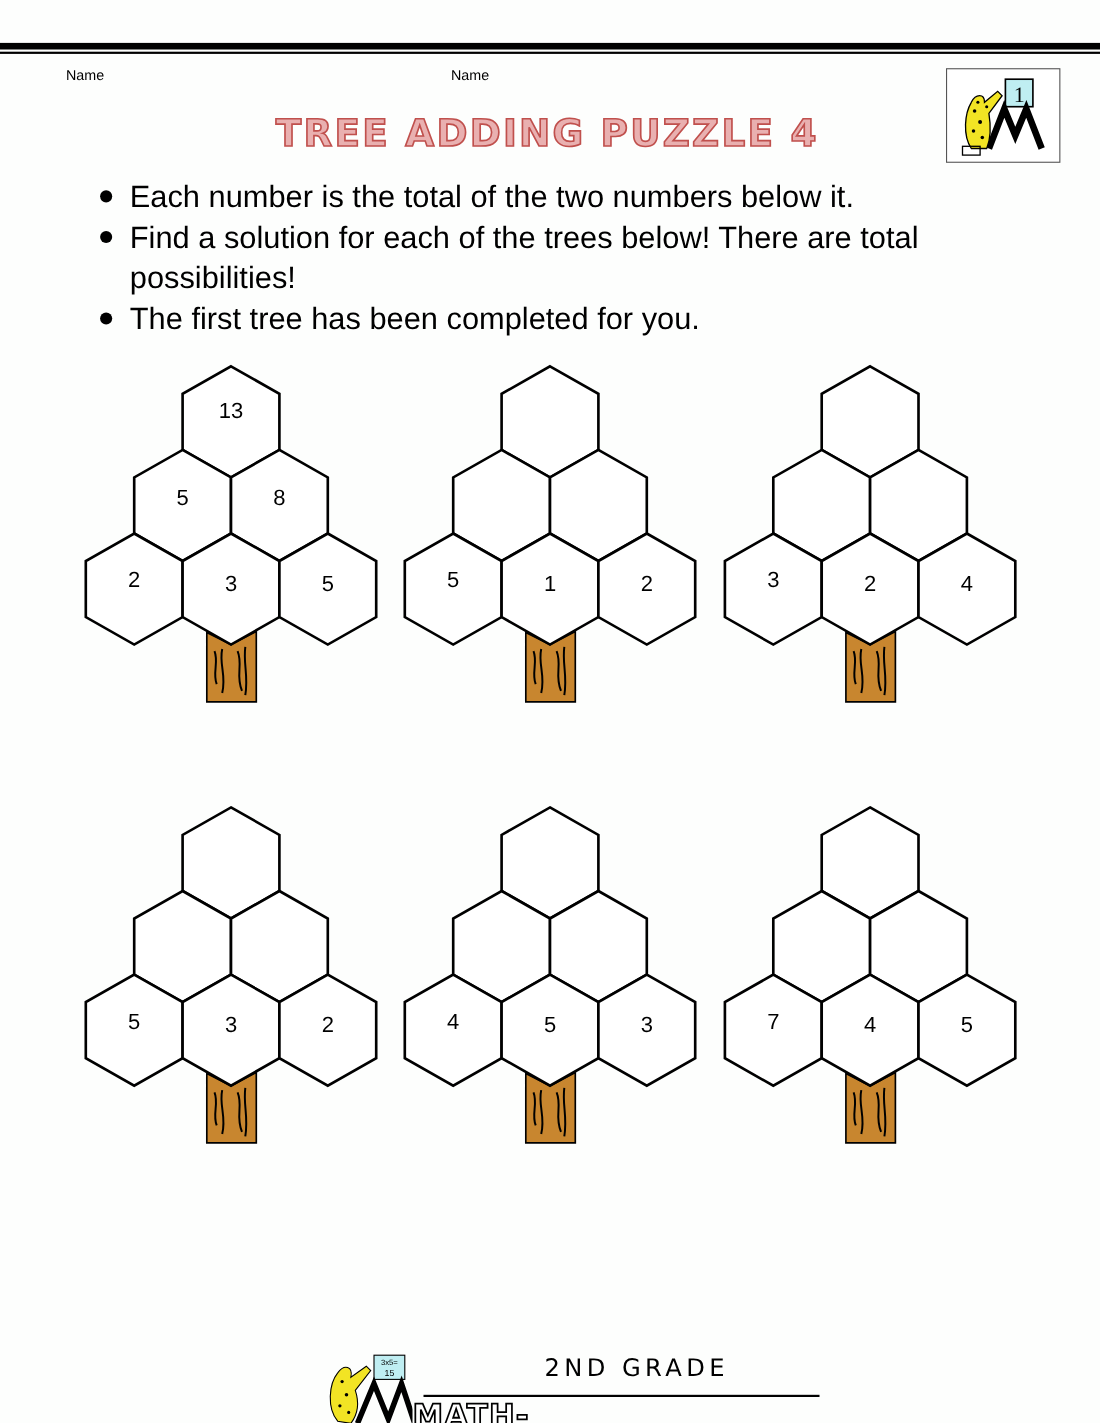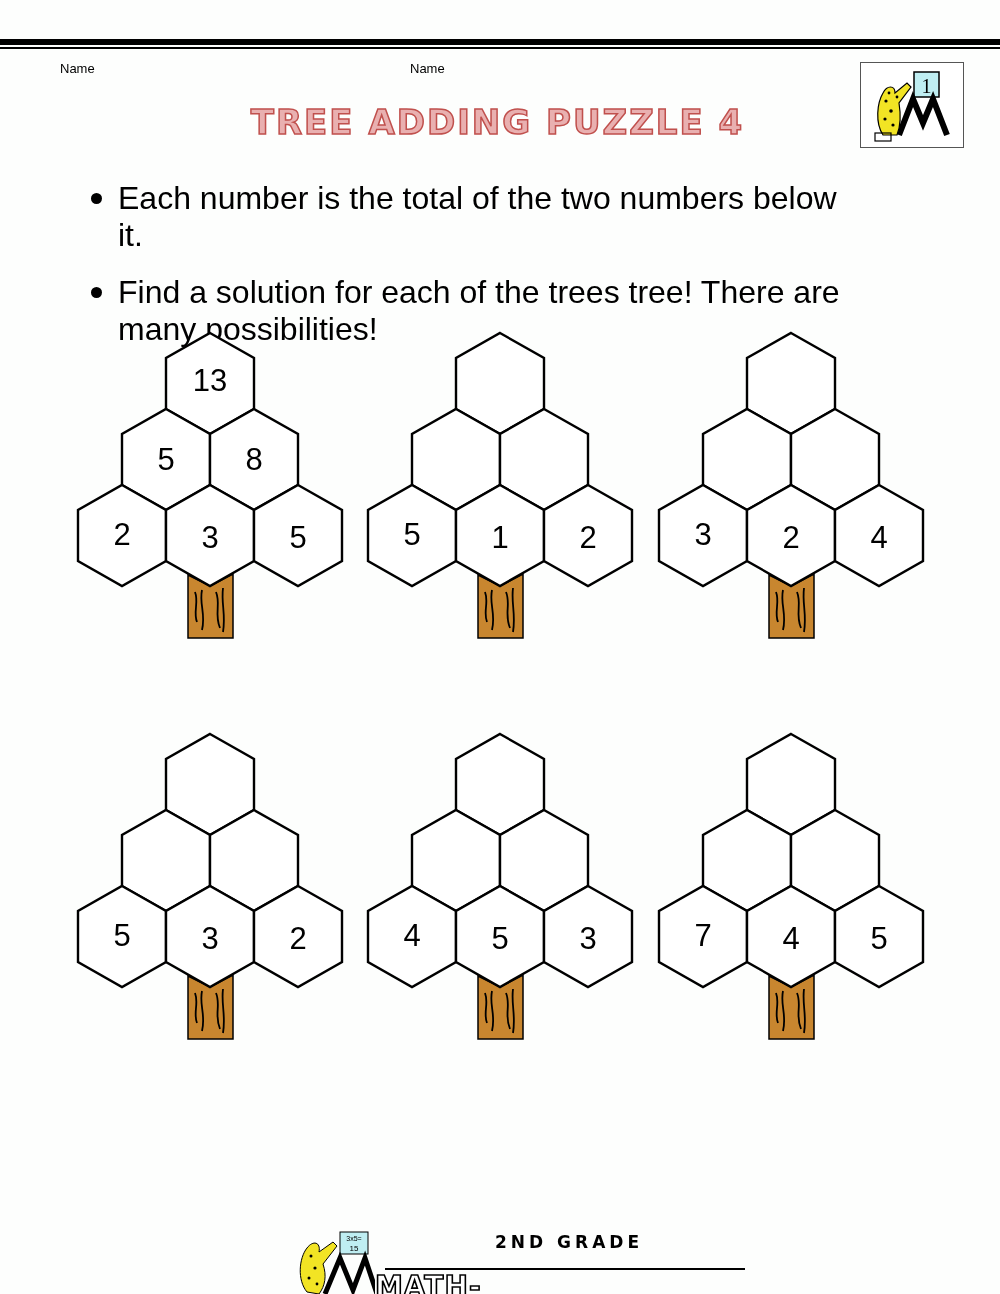--- a/index.html
+++ b/index.html
@@ -3,27 +3,27 @@
 <meta charset="utf-8">
 <style>
   html, body { margin:0; padding:0; background:#fdfefd; }
   body { width:1000px; height:1294px; position:relative; overflow:hidden; font-family:"DejaVu Sans", sans-serif; color:#000; }
   .rule-thick { position:absolute; left:0; top:39px; width:1000px; height:6px; background:#000; }
   .rule-thin { position:absolute; left:0; top:47px; width:1000px; height:2px; background:#000; }
   .field-label { position:absolute; top:61px; font-size:13px; font-family:"Liberation Sans", sans-serif; }
   .title { position:absolute; left:0; width:995px; top:102px; text-align:center; font-family:"DejaVu Sans", sans-serif; font-weight:bold; font-size:34px; letter-spacing:2px; color:#e9b0b0; -webkit-text-stroke:1.5px #c0504d; }
   .badge { position:absolute; left:860px; top:62px; width:102px; height:84px; border:1px solid #555; background:#fff; }
   ul.instr { position:absolute; left:88px; top:160px; margin:0; padding:0; list-style:none; width:760px; }
-  ul.instr li { position:relative; padding-left:30px; font-size:32px; line-height:37px; font-family:"Liberation Sans", sans-serif;margin-top:20px; }
+  ul.instr li { position:relative; padding-left:30px; font-size:28px; line-height:37px; font-family:"Liberation Sans", sans-serif; }
   ul.instr li::before { content:""; position:absolute; left:3px; top:13px; width:11px; height:11px; border-radius:50%; background:#000; }
   .tree { position:absolute; width:290px; height:320px; }
   .tree svg { position:absolute; left:0; top:0; }
-  .cell-num { position:absolute; width:88px; text-align:center; font-size:31px; font-family:"Liberation Sans", sans-serif; }
+  .cell-num { position:absolute; width:88px; text-align:center; font-size:20px; font-family:"Liberation Sans", sans-serif; }
   .footer { position:absolute; left:285px; top:1228px; width:445px; height:70px; }
-  .footer .grade { position:absolute; left:210px; top:4px; font-weight:bold; font-size:17px; letter-spacing:4px; font-family:"DejaVu Sans", sans-serif; }
+  .footer .grade { position:absolute; left:210px; top:4px; font-weight:normal; font-size:22px; letter-spacing:4px; font-family:"DejaVu Sans", sans-serif; }
   .footer .line { position:absolute; left:100px; top:40px; width:360px; height:2px; background:#000; }
   .footer .site { position:absolute; left:90px; top:42px; font-size:28px; letter-spacing:1px; font-family:"DejaVu Sans", sans-serif; color:#fff; -webkit-text-stroke:1.6px #000; font-weight:bold; }
 </style>
 </head>
 <body>
 
 <div class="rule-thick"></div>
 <div class="rule-thin"></div>
 
 <div class="field-label" style="left:60px">Name</div>
@@ -42,21 +42,22 @@
       <circle cx="24" cy="56" r="1.6"></circle>
       <circle cx="32" cy="62" r="1.6"></circle>
       <circle cx="28" cy="30" r="1.4"></circle>
       <circle cx="36" cy="34" r="1.4"></circle>
     <rect x="14" y="70" width="16" height="8" fill="none" stroke="#000" stroke-width="1.2"></rect>
   </svg>
 </div>
 
 <ul class="instr">
   <li>Each number is the total of the two numbers below it.</li>
-  <li>Find a solution for each of the trees tree! There are many possibilities!</li>
+  <li>Find a solution for each of the trees below! There are total possibilities!</li>
+  <li>The first tree has been completed for you.</li>
 </ul>
 
 <div id="trees">
     <div class="tree" style="left: 70px; top: 320px;">
     <svg width="290" height="320" viewBox="0 0 290 320">
       <g fill="#c8862f" stroke="#000" stroke-width="1.5">
         <path d="M118,255 L140,266 L163,254 L163,318 L118,318 Z"></path>
         <path d="M125,272 c4,10 -2,20 2,30 M132,270 c-3,14 4,24 0,40 M146,272 c5,12 -2,22 4,36 M153,268 c-2,16 3,26 0,44" fill="none" stroke-width="1.8"></path>
       </g>
       <g fill="#fff" stroke="#000" stroke-width="2.4" stroke-linejoin="miter">

